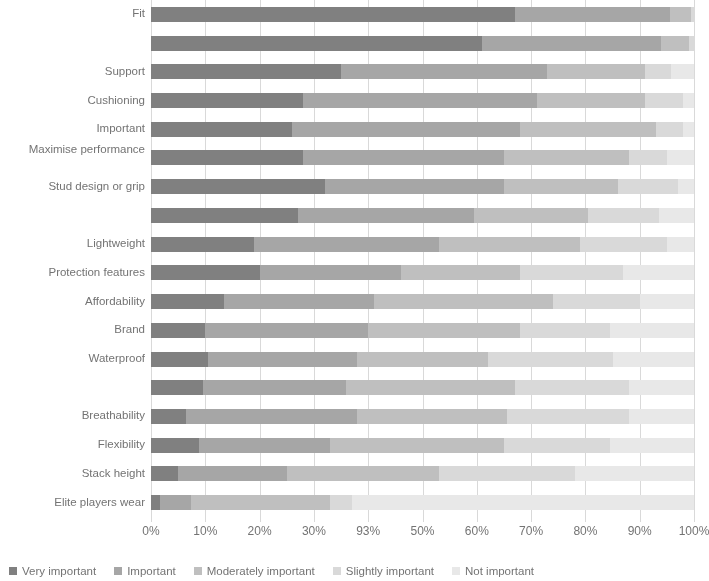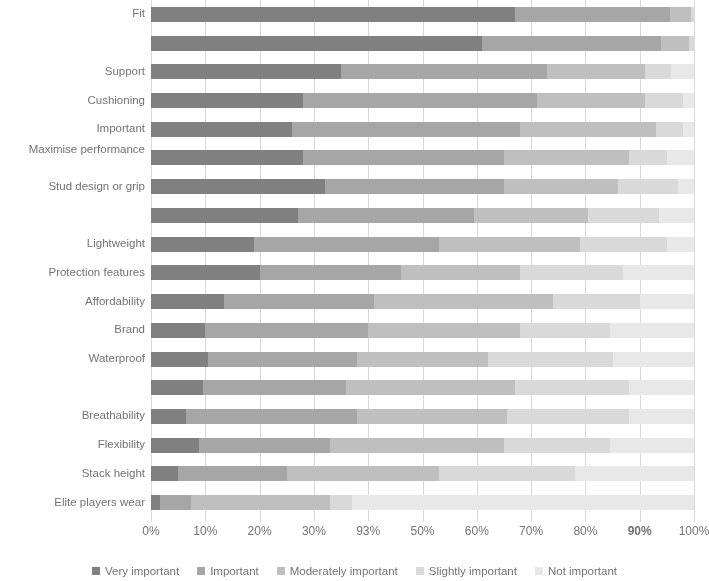--- a/index.html
+++ b/index.html
@@ -56,21 +56,21 @@
     position:absolute;top:0;
     font-size:12px;color:#737373;
     text-align:center;
     transform:translateX(-50%);
     white-space:nowrap;
   }
 
   
   .legend{
     position:absolute;left:0;top:561px;width:709px;height:20px;
-    display:flex;align-items:center;justify-content:center;
+    display:flex;align-items:center;
     gap:0px;
   }
   .legend-item{
     display:flex;align-items:center;
     margin:0 9px;
     white-space:nowrap;
   }
   .legend-swatch{
     width:8px;height:8px;margin-right:5px;flex:0 0 auto;
   }
@@ -293,21 +293,21 @@
   <div class="xaxis-labels">
       <div class="xlabel" style="left: 151px;">0%</div>
       <div class="xlabel" style="left: 205.3px;">10%</div>
       <div class="xlabel" style="left: 259.6px;">20%</div>
       <div class="xlabel" style="left: 313.9px;">30%</div>
       <div class="xlabel" style="left: 368.2px;">93%</div>
       <div class="xlabel" style="left: 422.5px;">50%</div>
       <div class="xlabel" style="left: 476.8px;">60%</div>
       <div class="xlabel" style="left: 531.1px;">70%</div>
       <div class="xlabel" style="left: 585.4px;">80%</div>
-      <div class="xlabel" style="left: 639.7px; font-weight: bold;">90%</div>
+      <div class="xlabel" style="left: 639.7px;">90%</div>
       <div class="xlabel" style="left: 694px;">100%</div>
     </div>
 
   <div class="legend">
       <div class="legend-item">
         <span class="legend-swatch" style="background: rgb(128, 128, 128);"></span>
         <span class="legend-text">Very important</span>
       </div>
       <div class="legend-item">
         <span class="legend-swatch" style="background: rgb(166, 166, 166);"></span>

